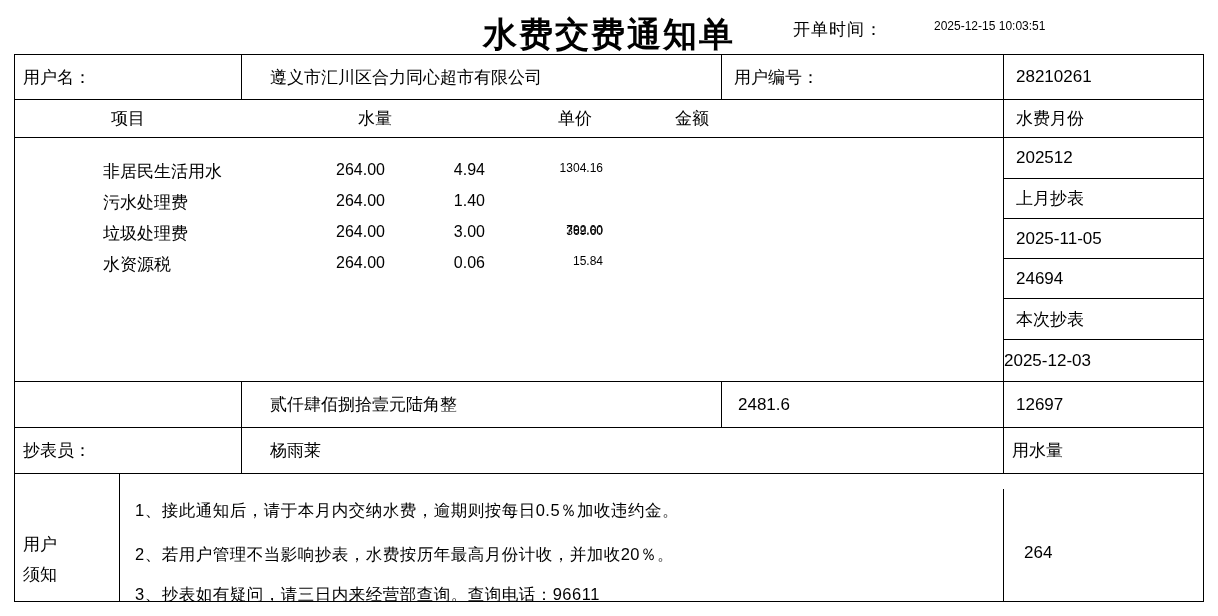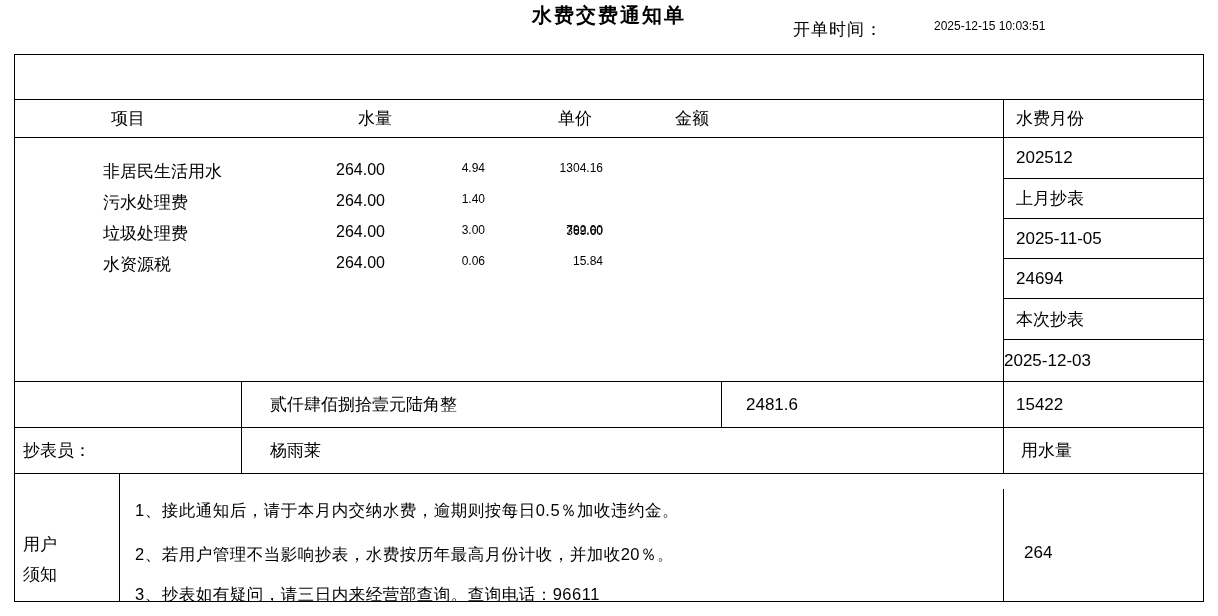--- a/index.html
+++ b/index.html
@@ -24,24 +24,24 @@
   .header {
     position: absolute;
     left: 0;
     top: 0;
     width: 1218px;
     height: 52px;
   }
   .doc-title {
     position: absolute;
     left: 0;
-    top: 2px;
+    top: 12px;
     width: 1218px;
     text-align: center;
-    font-size: 20px;
+    font-size: 34px;
     font-weight: bold;
     letter-spacing: 2px;
     font-family: "DejaVu Sans", "Liberation Sans", sans-serif;
   }
   .issue-label {
     position: absolute;
     left: 793px;
     top: 18px;
     font-size: 17px;
     letter-spacing: 1px;
@@ -85,21 +85,21 @@
     width: 0;
     border-left: 1px solid #000;
   }
   .item-line {
     position: absolute;
     font-size: 17px;
     white-space: nowrap;
   }
   .item-name { left: 88px; }
   .item-qty  { left: 290px; width: 80px; text-align: right; font-size: 16px; }
-  .item-price{ left: 400px; width: 70px; text-align: right; font-size: 12px; }
+  .item-price{ left: 400px; width: 70px; text-align: right; font-size: 16px; }
   .item-amt  { left: 498px; width: 90px; text-align: right; font-size: 12px; }
 
   .notice-label {
     position: absolute;
     left: 8px;
     top: 56px;
     font-size: 17px;
     line-height: 30px;
     width: 60px;
   }
@@ -117,20 +117,26 @@
 <div class="page">
 
   <div class="header">
     <div class="doc-title">水费交费通知单</div>
     <div class="issue-label">开单时间：</div>
     <div class="issue-value">2025-12-15 10:03:51</div>
   </div>
 
   <div class="table">
 
+    <div class="cell row-user">
+      <div class="cell mid pad" style="left:0;top:0;width:226px;height:44px;">用户名：</div>
+      <div class="cell mid bl" style="left:226px;top:0;width:480px;height:44px;padding-left:28px;">遵义市汇川区合力同心超市有限公司</div>
+      <div class="cell mid bl" style="left:706px;top:0;width:282px;height:44px;padding-left:12px;">用户编号：</div>
+      <div class="cell mid bl" style="left:988px;top:0;width:200px;height:44px;padding-left:12px;">28210261</div>
+    </div>
 
     <div class="cell row-head bt">
       <div class="cell mid" style="left:0;top:0;width:226px;height:37px;justify-content:center;">项目</div>
       <div class="cell mid" style="left:280px;top:0;width:160px;height:37px;justify-content:center;">水量</div>
       <div class="cell mid" style="left:480px;top:0;width:160px;height:37px;justify-content:center;">单价</div>
       <div class="cell mid" style="left:660px;top:0;width:160px;height:37px;">金额</div>
       <div class="cell mid bl" style="left:988px;top:0;width:200px;height:37px;padding-left:12px;">水费月份</div>
     </div>
 
     <div class="cell row-items bt">
@@ -158,28 +164,28 @@
       <div class="cell mid bl" style="left:988px;top:0;width:200px;height:40px;padding-left:12px;">202512</div>
       <div class="cell mid bl bt" style="left:988px;top:40px;width:200px;height:40px;padding-left:12px;">上月抄表</div>
       <div class="cell mid bl bt" style="left:988px;top:80px;width:200px;height:40px;padding-left:12px;">2025-11-05</div>
       <div class="cell mid bl bt" style="left:988px;top:120px;width:200px;height:40px;padding-left:12px;">24694</div>
       <div class="cell mid bl bt" style="left:988px;top:160px;width:200px;height:41px;padding-left:12px;">本次抄表</div>
       <div class="cell mid bl bt" style="left:988px;top:201px;width:200px;height:43px;padding-left:0;">2025-12-03</div>
     </div>
 
     <div class="cell row-total bt">
       <div class="cell mid bl" style="left:226px;top:0;width:480px;height:45px;padding-left:28px;">贰仟肆佰捌拾壹元陆角整</div>
-      <div class="cell mid bl" style="left:706px;top:0;width:282px;height:45px;padding-left:24px;">2481.6</div>
-      <div class="cell mid bl" style="left:988px;top:0;width:200px;height:45px;padding-left:12px;">15422</div>
+      <div class="cell mid bl" style="left:706px;top:0;width:282px;height:45px;padding-left:16px;">2481.6</div>
+      <div class="cell mid bl" style="left:988px;top:0;width:200px;height:45px;padding-left:12px;">12697</div>
     </div>
 
     <div class="cell row-reader bt">
       <div class="cell mid pad" style="left:0;top:0;width:226px;height:45px;">抄表员：</div>
       <div class="cell mid bl" style="left:226px;top:0;width:762px;height:45px;padding-left:28px;">杨雨莱</div>
-      <div class="cell mid bl" style="left:988px;top:0;width:200px;height:45px;padding-left:17px;">用水量</div>
+      <div class="cell mid bl" style="left:988px;top:0;width:200px;height:45px;padding-left:8px;">用水量</div>
     </div>
 
     <div class="cell row-notice bt">
       <div class="notice-label">
         <div>用户</div>
         <div>须知</div>
       </div>
       <div class="v-divider" style="left:104px;top:0;height:128px;"></div>
       <div class="notice-line" style="top:26px;">1、接此通知后，请于本月内交纳水费，逾期则按每日0.5％加收违约金。</div>
       <div class="notice-line" style="top:70px;">2、若用户管理不当影响抄表，水费按历年最高月份计收，并加收20％。</div>

